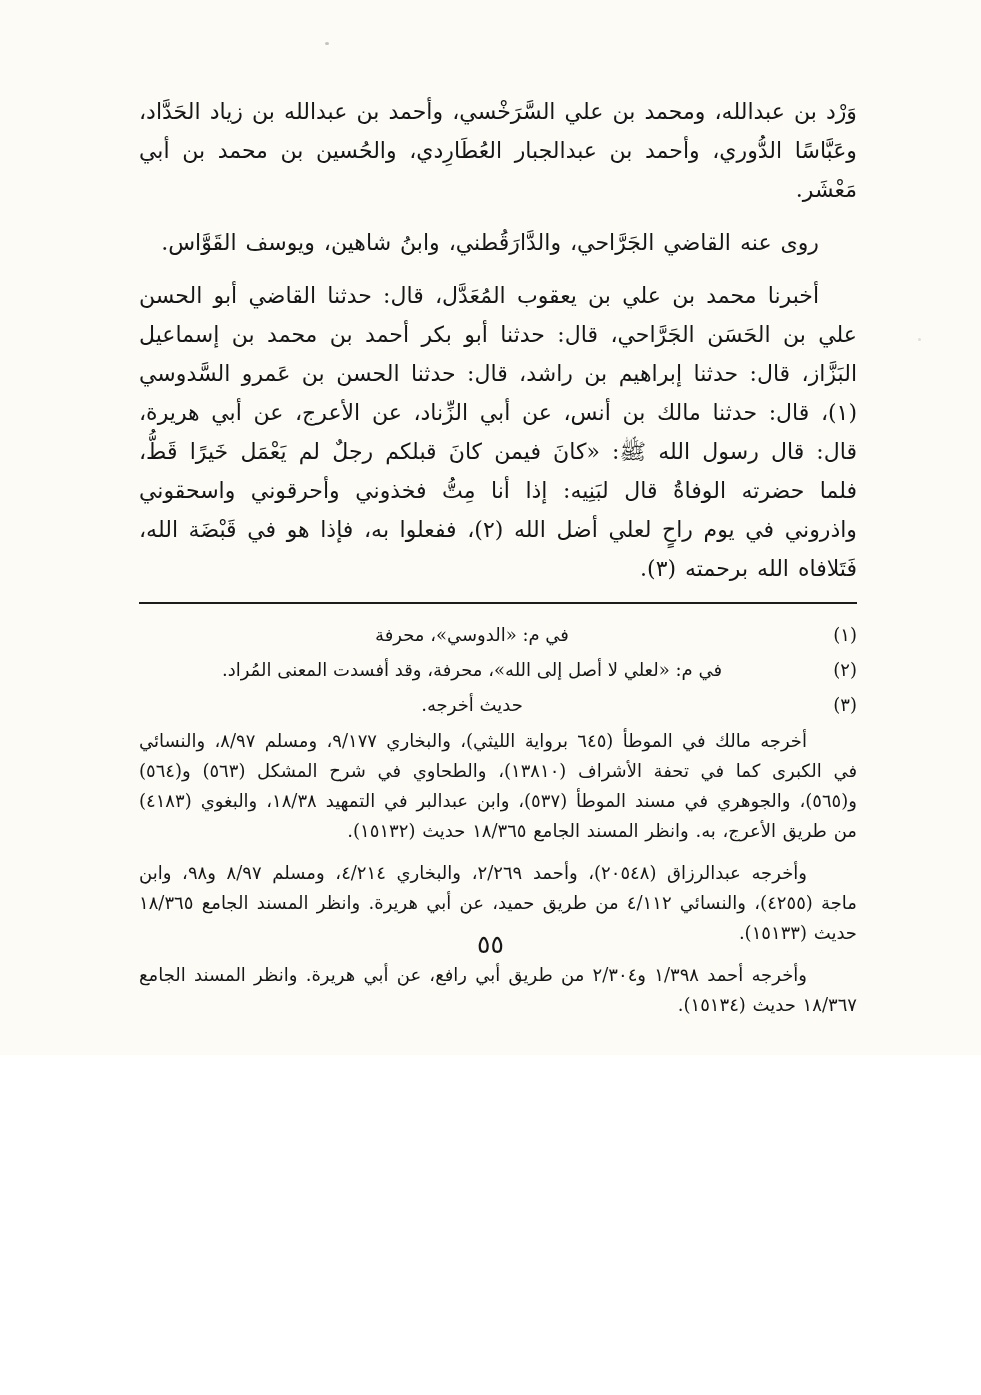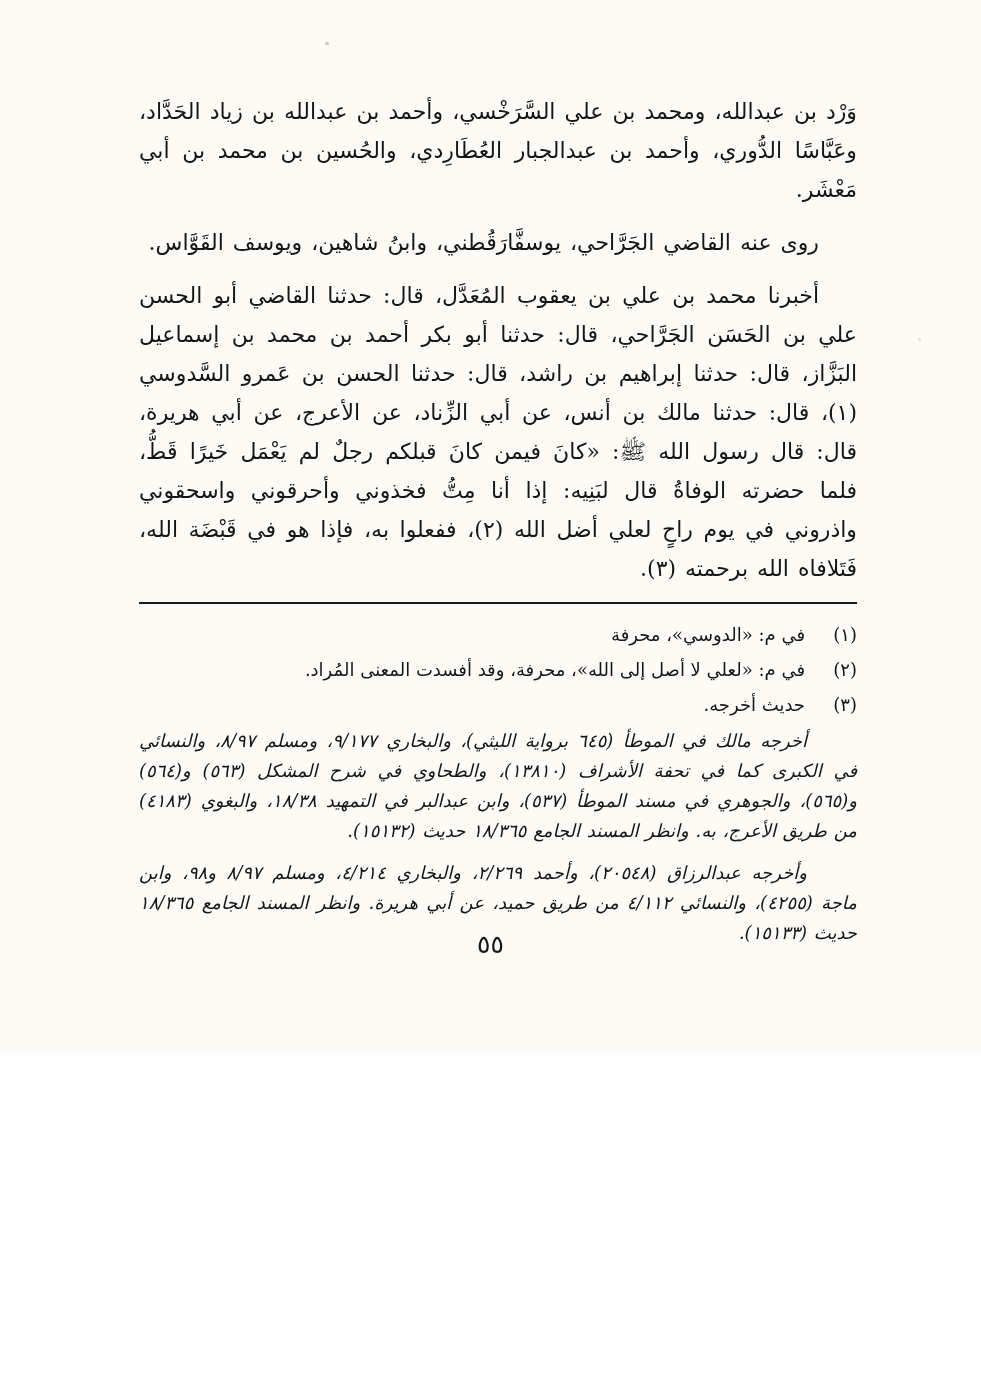--- a/index.html
+++ b/index.html
@@ -50,28 +50,27 @@
     gap: 16px;
     margin-bottom: 5px;
   }
   .fn-marker {
     flex: 0 0 auto;
     min-width: 36px;
     text-align: right;
   }
   .fn-text {
     flex: 1;
-    text-align: right;
+    text-align: center;
   }
   .fn-par {
     margin: 6px 0 12px 0;
     text-align: justify;
     text-indent: 50px;
     word-spacing: 1px;
-    font-style: italic;
   }
   .page-number {
     position: absolute;
     bottom: 96px;
     left: 0;
     right: 0;
     text-align: center;
     font-size: 25px;
     letter-spacing: 2px;
   }
@@ -90,21 +89,21 @@
 
 <div class="page">
 
   <span class="speck speck-1"></span>
   <span class="speck speck-2"></span>
 
   <div class="content">
 
     <p class="main-par no-indent">وَرْد بن عبدالله، ومحمد بن علي السَّرَخْسي، وأحمد بن عبدالله بن زياد الحَدَّاد، وعَبَّاسًا الدُّوري، وأحمد بن عبدالجبار العُطَارِدي، والحُسين بن محمد بن أبي مَعْشَر.</p>
 
-    <p class="main-par">روى عنه القاضي الجَرَّاحي، يوسفَّارَقُطني، وابنُ شاهين، ويوسف القَوَّاس.</p>
+    <p class="main-par">روى عنه القاضي الجَرَّاحي، والدَّارَقُطني، وابنُ شاهين، ويوسف القَوَّاس.</p>
 
     <p class="main-par">أخبرنا محمد بن علي بن يعقوب المُعَدَّل، قال: حدثنا القاضي أبو الحسن علي بن الحَسَن الجَرَّاحي، قال: حدثنا أبو بكر أحمد بن محمد بن إسماعيل البَزَّاز، قال: حدثنا إبراهيم بن راشد، قال: حدثنا الحسن بن عَمرو السَّدوسي (١)، قال: حدثنا مالك بن أنس، عن أبي الزِّناد، عن الأعرج، عن أبي هريرة، قال: قال رسول الله ﷺ: «كانَ فيمن كانَ قبلكم رجلٌ لم يَعْمَل خَيرًا قَطُّ، فلما حضرته الوفاةُ قال لبَنِيه: إذا أنا مِتُّ فخذوني وأحرقوني واسحقوني واذروني في يوم راحٍ لعلي أضل الله (٢)، ففعلوا به، فإذا هو في قَبْضَة الله، فَتَلافاه الله برحمته (٣).</p>
 
 
     <hr class="fn-sep">
 
     <div class="footnotes">
 
       <div class="fn-row">
         <span class="fn-marker">(١)</span>
@@ -118,19 +117,20 @@
 
       <div class="fn-row">
         <span class="fn-marker">(٣)</span>
         <span class="fn-text">حديث أخرجه.</span>
       </div>
 
       <p class="fn-par">أخرجه مالك في الموطأ (٦٤٥ برواية الليثي)، والبخاري ٩/١٧٧، ومسلم ٨/٩٧، والنسائي في الكبرى كما في تحفة الأشراف (١٣٨١٠)، والطحاوي في شرح المشكل (٥٦٣) و(٥٦٤) و(٥٦٥)، والجوهري في مسند الموطأ (٥٣٧)، وابن عبدالبر في التمهيد ١٨/٣٨، والبغوي (٤١٨٣) من طريق الأعرج، به. وانظر المسند الجامع ١٨/٣٦٥ حديث (١٥١٣٢).</p>
 
       <p class="fn-par">وأخرجه عبدالرزاق (٢٠٥٤٨)، وأحمد ٢/٢٦٩، والبخاري ٤/٢١٤، ومسلم ٨/٩٧ و٩٨، وابن ماجة (٤٢٥٥)، والنسائي ٤/١١٢ من طريق حميد، عن أبي هريرة. وانظر المسند الجامع ١٨/٣٦٥ حديث (١٥١٣٣).</p>
 
+      <p class="fn-par">وأخرجه أحمد ١/٣٩٨ و٢/٣٠٤ من طريق أبي رافع، عن أبي هريرة. وانظر المسند الجامع ١٨/٣٦٧ حديث (١٥١٣٤).</p>
 
     </div>
   </div>
 
   <div class="page-number">٥٥</div>
 
 </div>
 
 </body></html>

